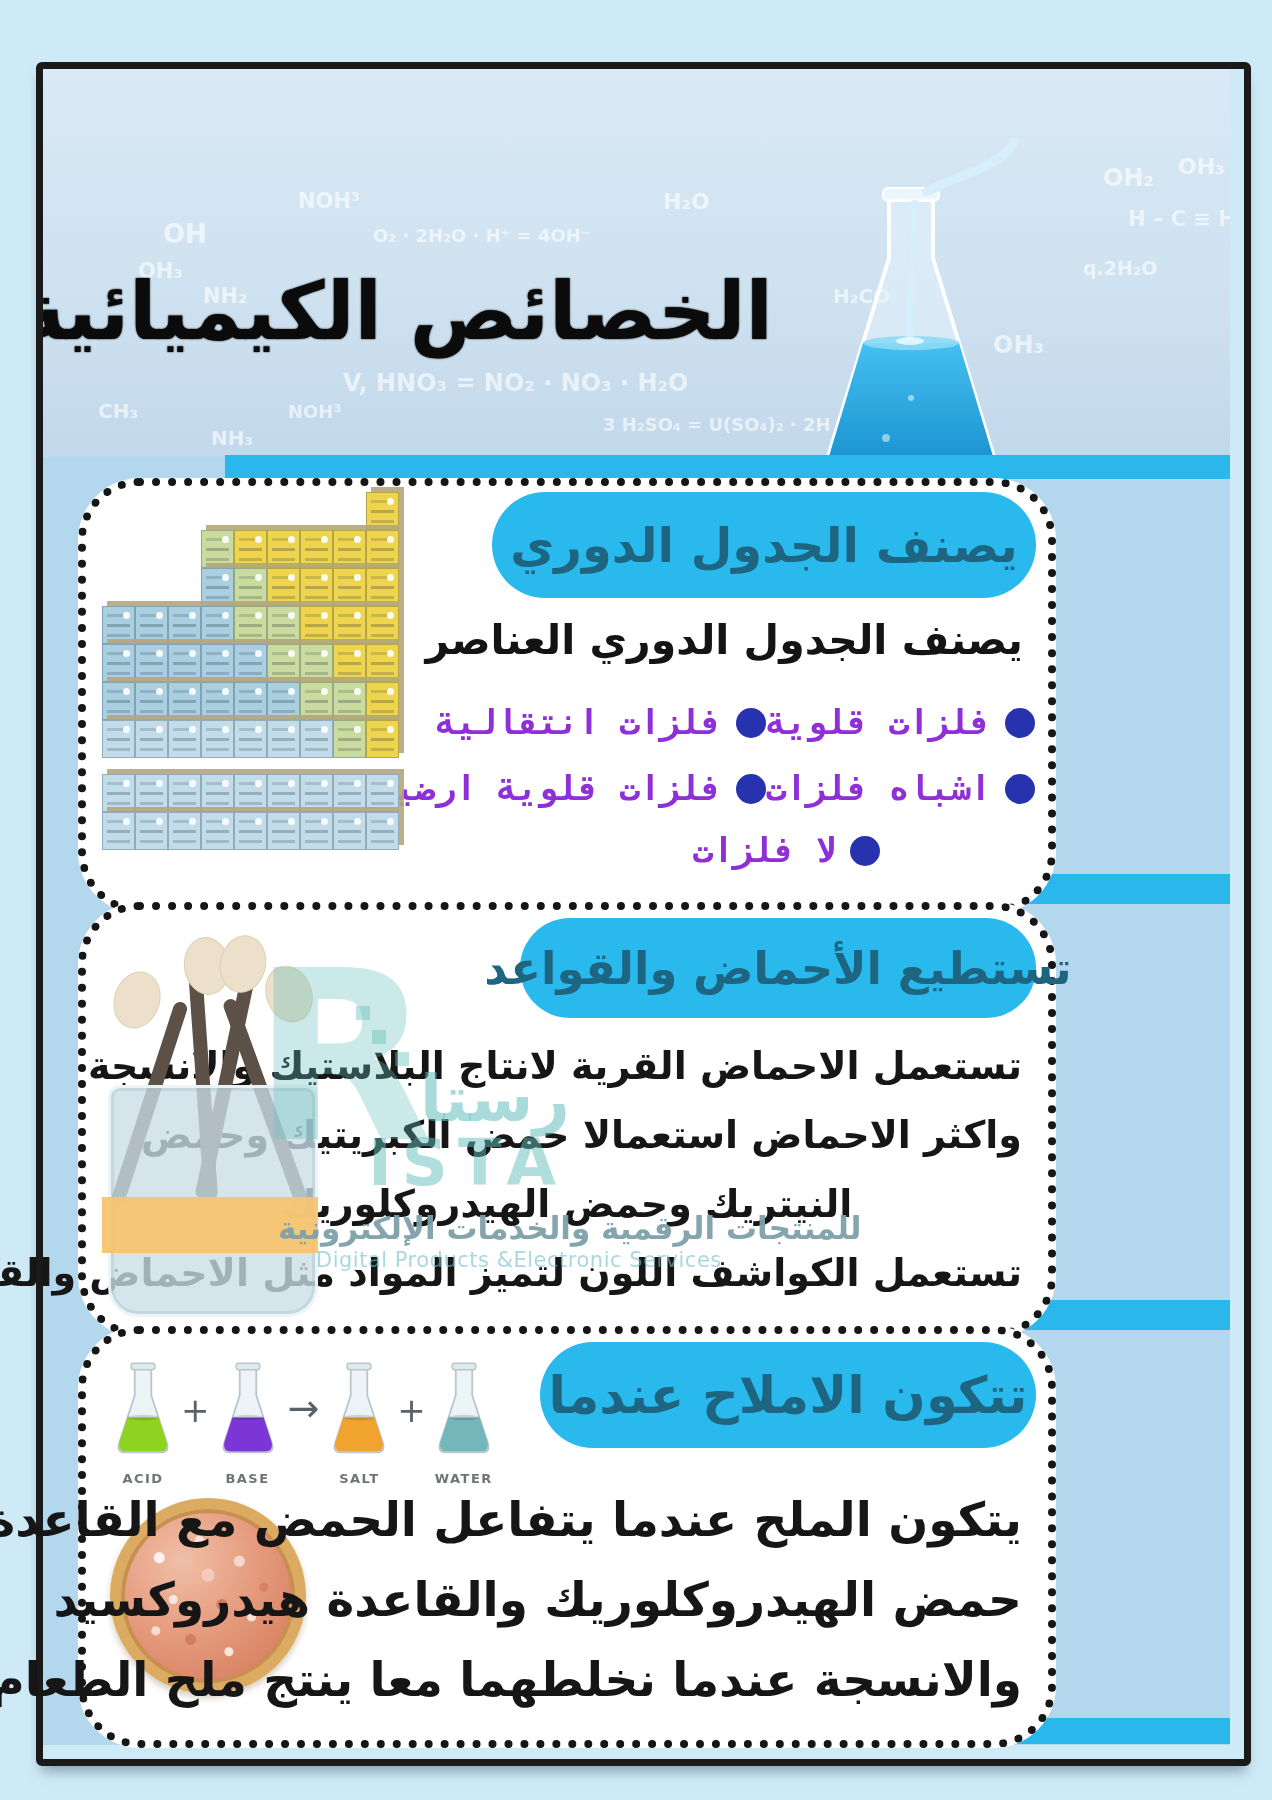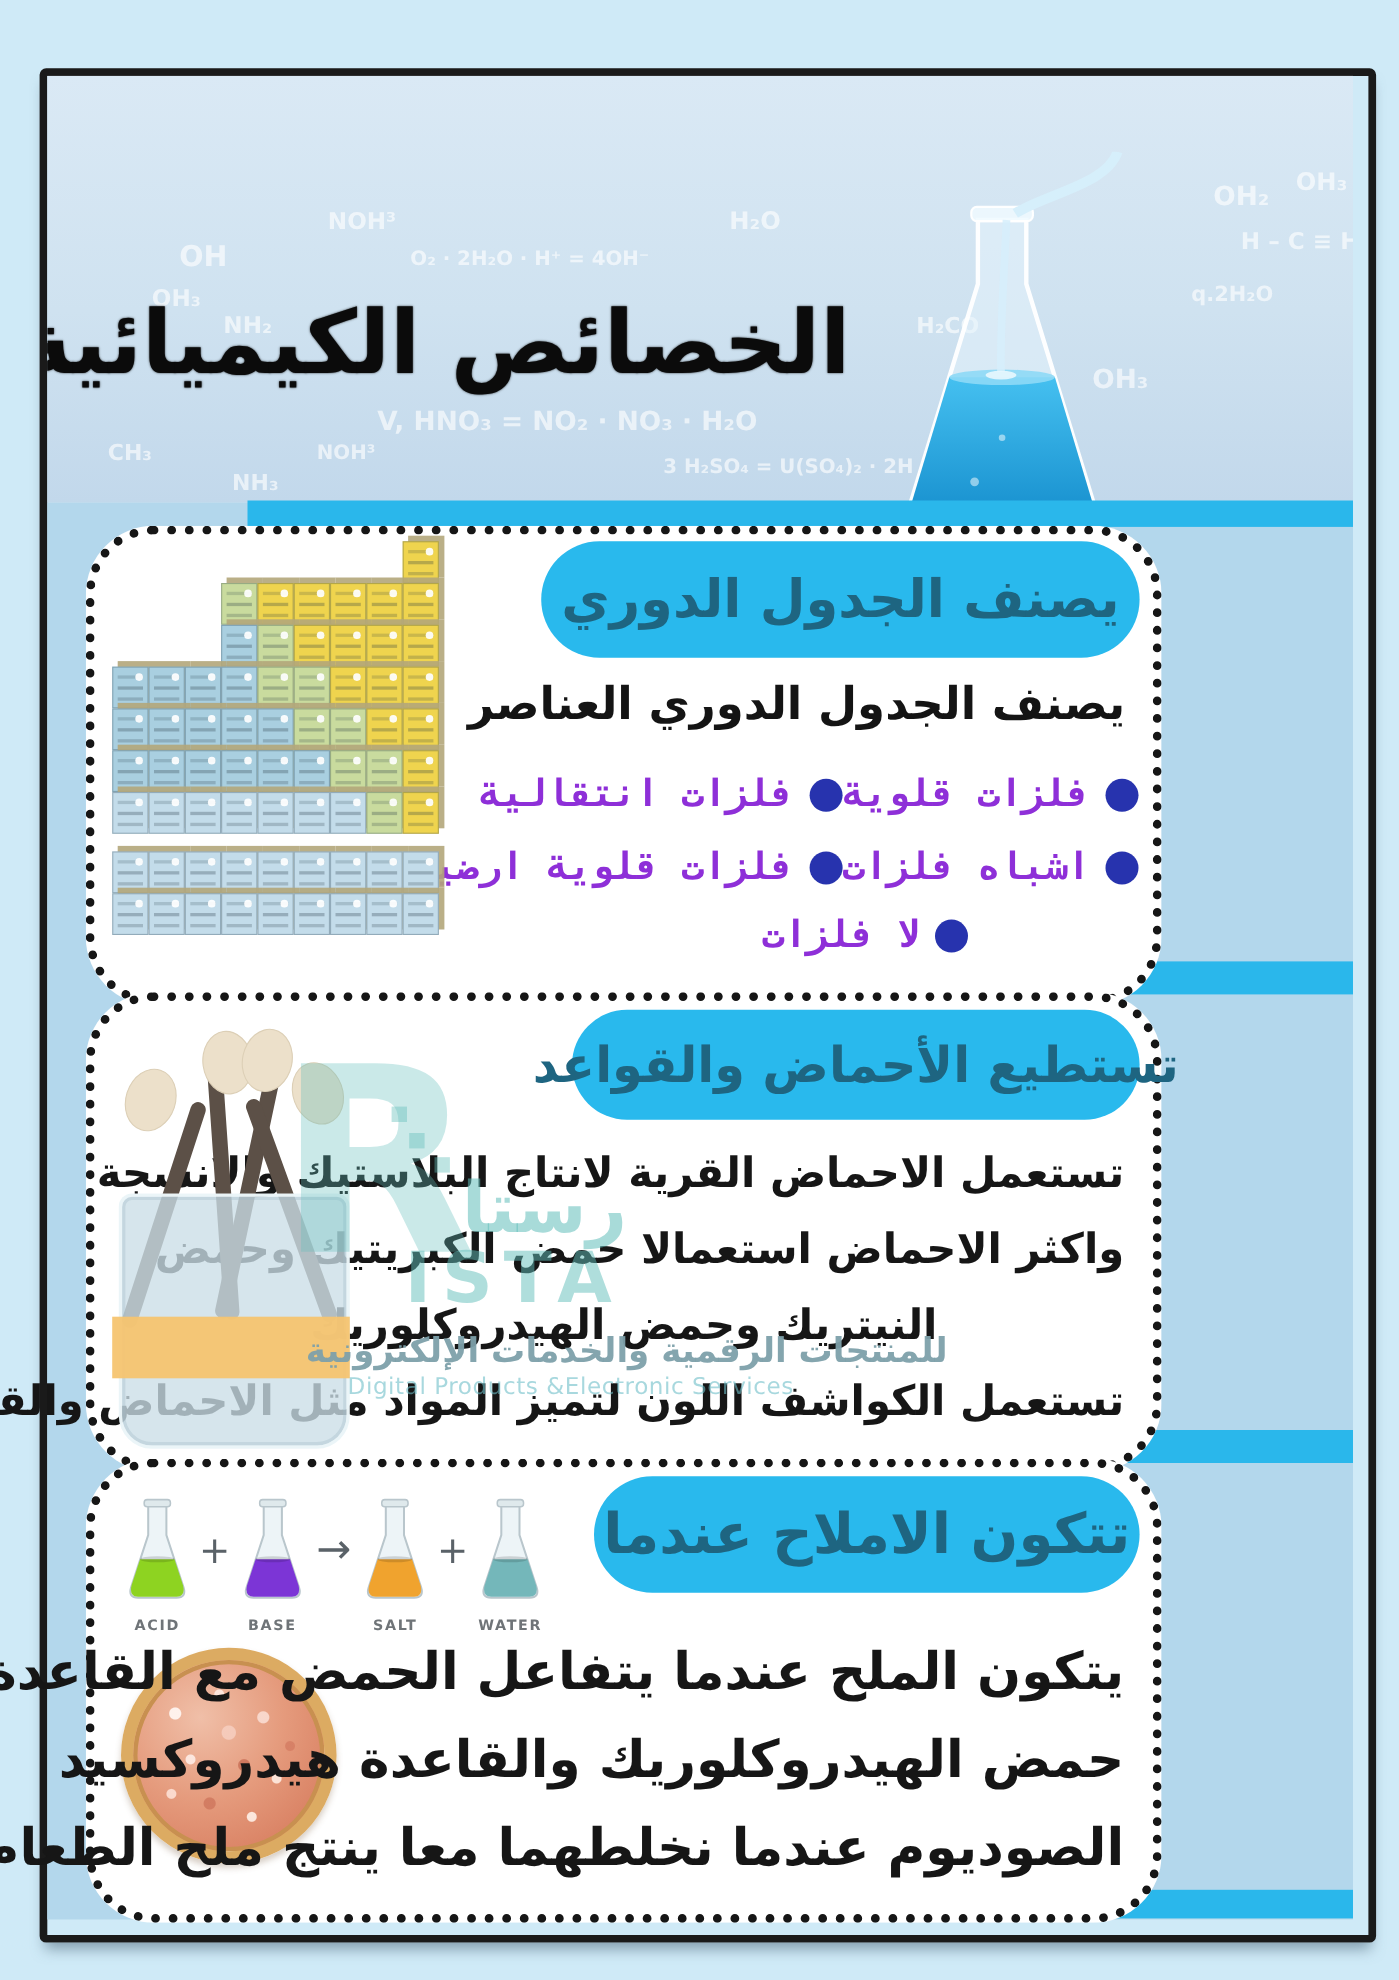--- a/index.html
+++ b/index.html
@@ -329,21 +329,21 @@
       </svg>
       <span class="flask-label">WATER</span>
     </span>
   </div>
 
   <div class="abs" id="salt-bowl"></div>
 
   <div class="abs body-lines" style="left:298px;top:1480px;width:724px;font-size:47px;line-height:80px;">
     <div class="line">يتكون الملح عندما يتفاعل الحمض مع القاعدة</div>
     <div class="line">حمض الهيدروكلوريك والقاعدة هيدروكسيد</div>
-    <div class="line">الصوديوم عندما نخلطهما معا ينتج ملح الطعام</div>
+    <div class="line">والانسجة عندما نخلطهما معا ينتج ملح الطعام</div>
   </div>
 
   <div class="abs" id="frame" style="pointer-events:none;"></div>
 
   <div class="abs" id="watermark">
     <div id="wm-r">R</div>
     <div class="wm-sq" style="left:372px;top:1030px;"></div>
     <div class="wm-sq" style="left:395px;top:1052px;"></div>
     <div class="wm-sq" style="left:356px;top:1006px;"></div>
     <div id="wm-ar-name">رستا</div>

